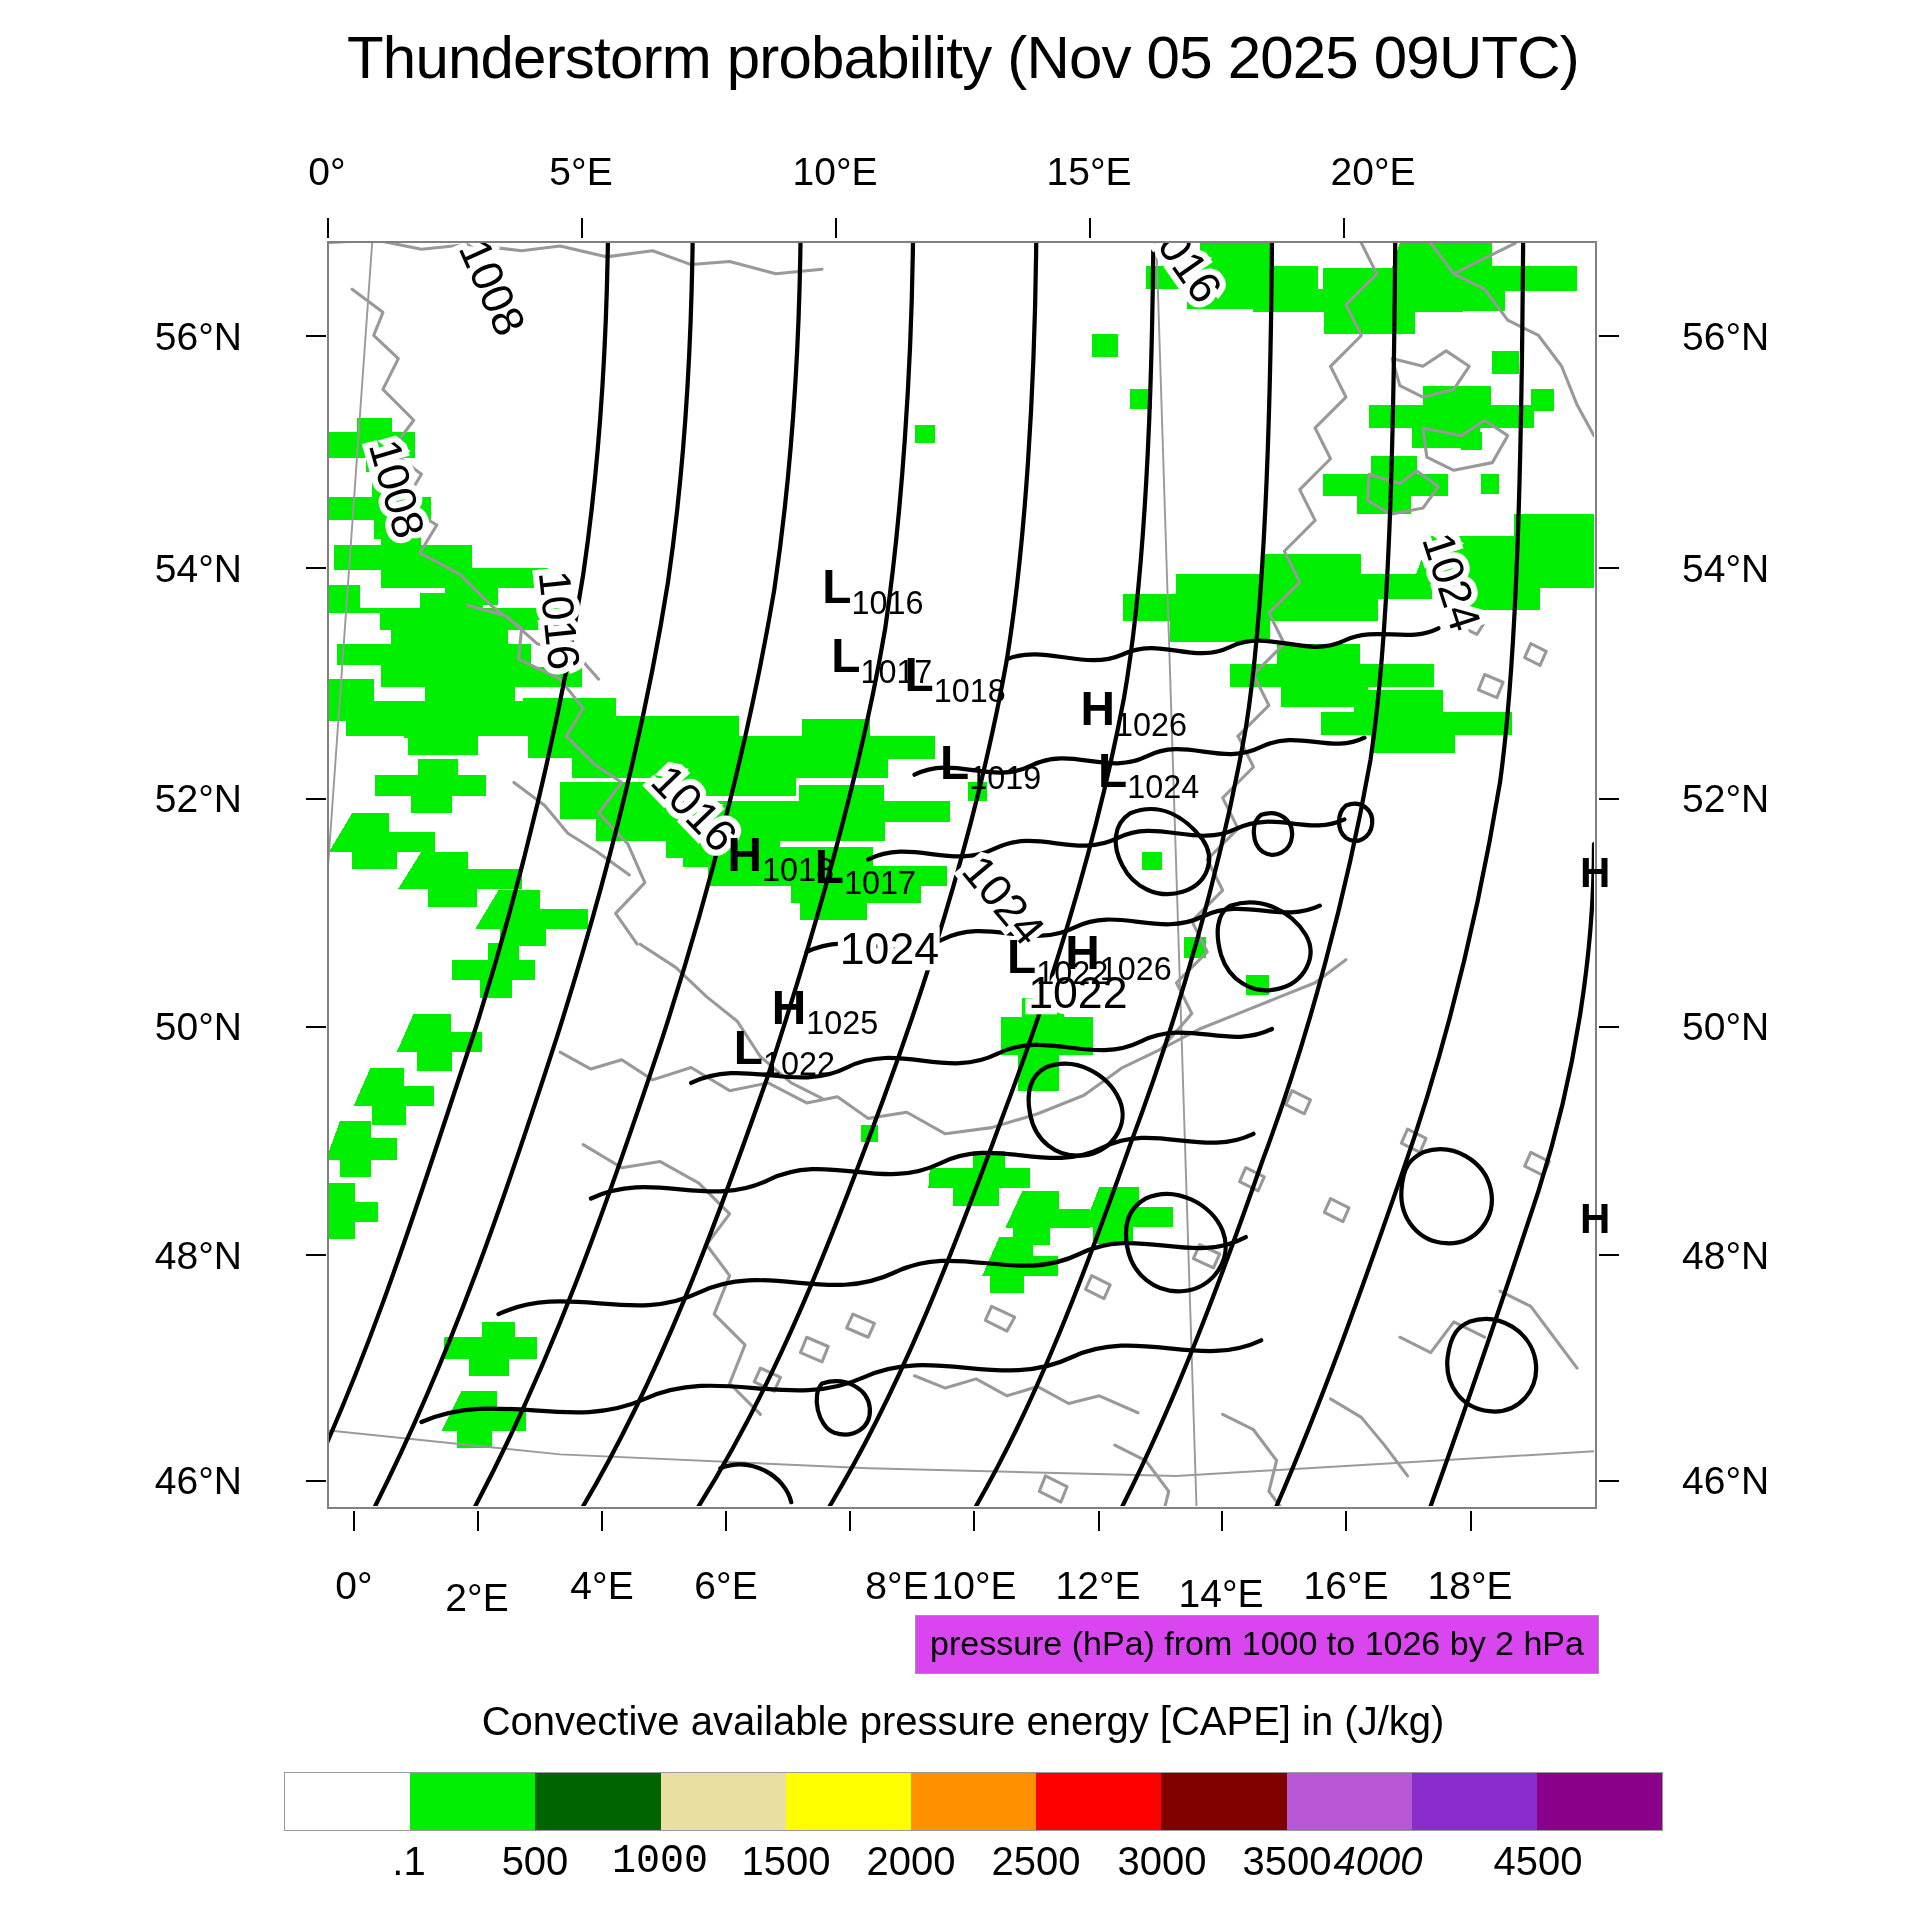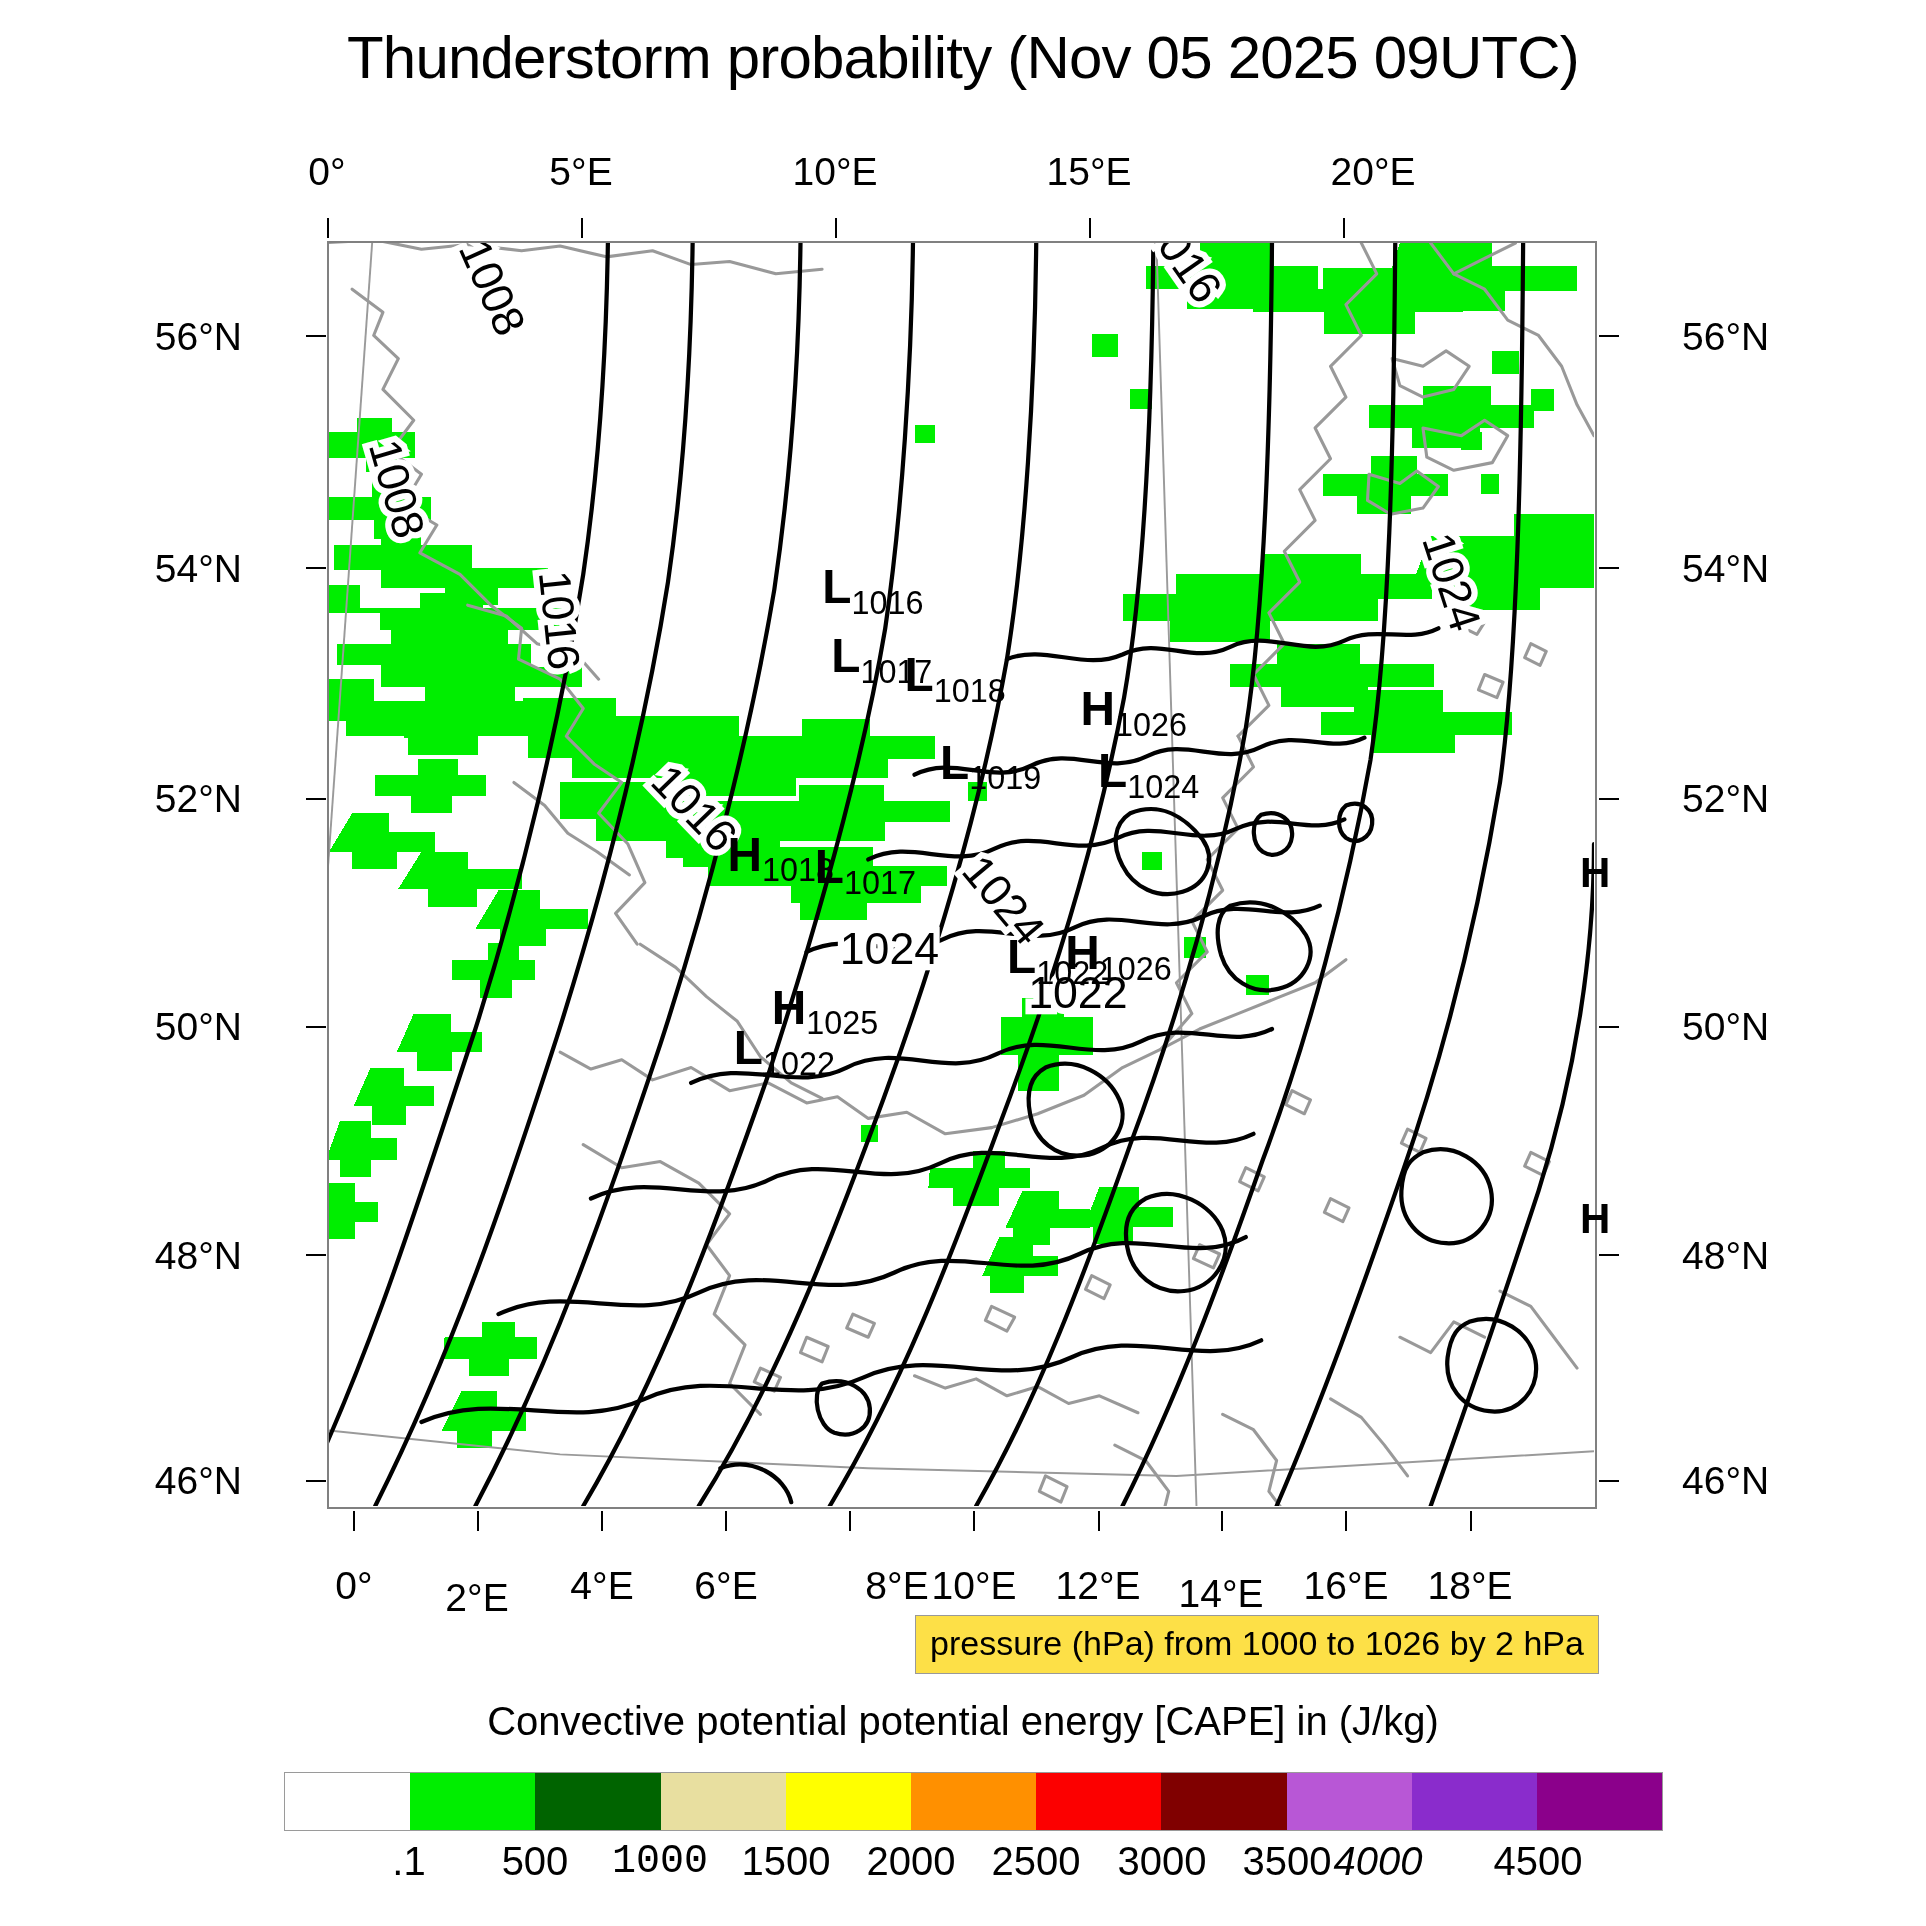--- a/index.html
+++ b/index.html
@@ -33,21 +33,21 @@
   .tick-v{width:1.5px;height:20px;}
   .tick-h{height:1.5px;width:20px;}
 
   .edge-h{
     font-size:42px;font-weight:700;color:#000;line-height:1;
   }
 
   
   #pressure-legend{
     left:915px;top:1615px;padding:7.7px 14px 10.8px 14px;
-    border:1.5px solid #999999;background:#fde047;
+    border:1.5px solid #999999;background:#d946ef;
     font-size:34px;color:#000;white-space:nowrap;
   }
 
   
   #cbar-title{
     left:0;top:1699px;width:1926px;text-align:center;
     font-size:40px;color:#000;white-space:nowrap;
   }
   #cbar{
     left:284px;top:1772px;width:1379px;height:59px;
@@ -346,21 +346,21 @@
     <div class="abs tick tick-v" style="left: 1221px; top: 1.5px;"></div>
     <div class="abs axis-lab" style="left: 1221px; top: 55px; transform: translateX(-50%); margin-top: 8px;">14°E</div>
     <div class="abs tick tick-v" style="left: 1345px; top: 1.5px;"></div>
     <div class="abs axis-lab" style="left: 1346px; top: 55px; transform: translateX(-50%);">16°E</div>
     <div class="abs tick tick-v" style="left: 1470px; top: 1.5px;"></div>
     <div class="abs axis-lab" style="left: 1470px; top: 55px; transform: translateX(-50%);">18°E</div>
   </div>
 
 <div class="abs" id="pressure-legend">pressure (hPa) from 1000 to 1026 by 2 hPa</div>
 
-<div class="abs" id="cbar-title">Convective potential potential energy [CAPE] in (J/kg)</div>
+<div class="abs" id="cbar-title">Convective available pressure energy [CAPE] in (J/kg)</div>
 <div class="abs" id="cbar">
     <div class="cell" style="background: rgb(255, 255, 255);"></div>
     <div class="cell" style="background: rgb(0, 238, 0);"></div>
     <div class="cell" style="background: rgb(0, 100, 0);"></div>
     <div class="cell" style="background: rgb(232, 223, 160);"></div>
     <div class="cell" style="background: rgb(255, 255, 0);"></div>
     <div class="cell" style="background: rgb(255, 144, 0);"></div>
     <div class="cell" style="background: rgb(252, 0, 0);"></div>
     <div class="cell" style="background: rgb(128, 0, 0);"></div>
     <div class="cell" style="background: rgb(184, 87, 214);"></div>

